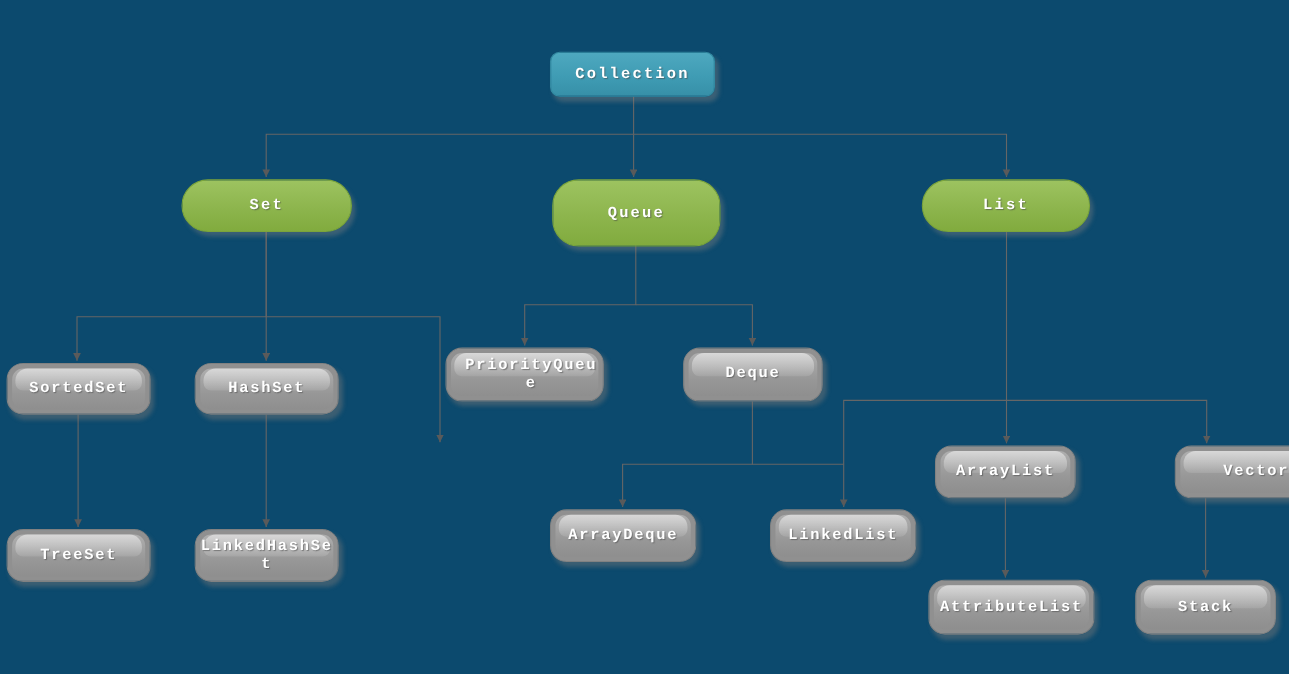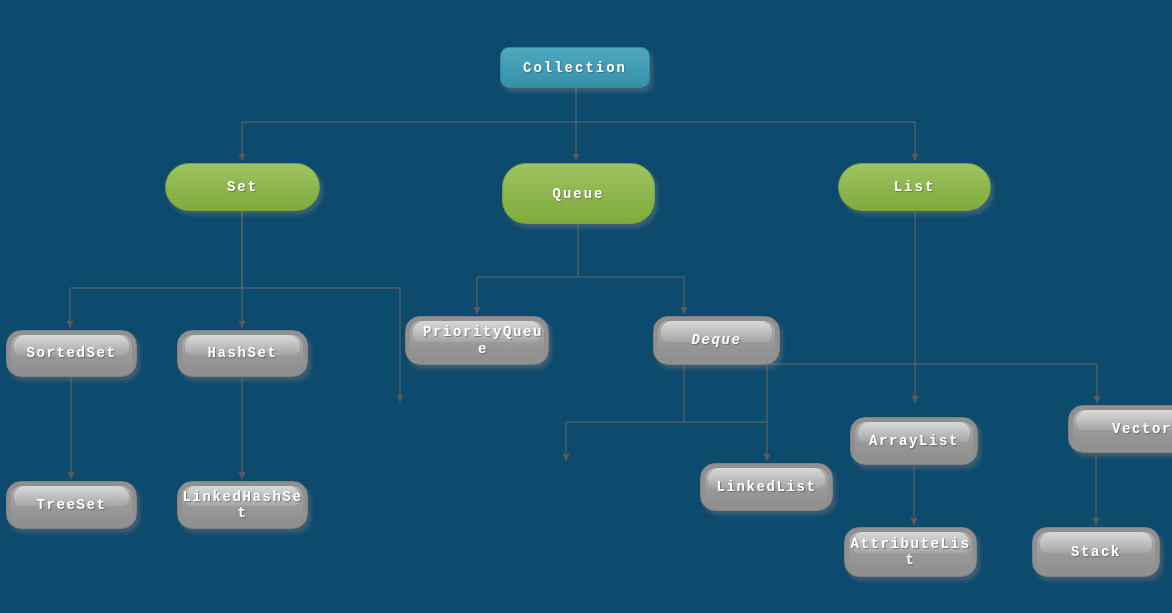--- a/index.html
+++ b/index.html
@@ -45,29 +45,29 @@
   }
 
   
   #n-collection    { left:500px;  top:47px;  width:150px; height:41px; }
   #n-set           { left:165px;  top:163px; width:155px; height:48px; }
   #n-queue         { left:502px;  top:163px; width:153px; height:61px; }
   #n-list          { left:838px;  top:163px; width:153px; height:48px; }
   #n-sortedset     { left:6px;    top:330px; width:131px; height:47px; }
   #n-hashset       { left:177px;  top:330px; width:131px; height:47px;align-items:center; }
   #n-priorityqueue { left:405px;  top:316px; width:144px; height:49px;padding-left:14px; }
-  #n-deque         { left:653px;  top:316px; width:127px; height:49px;font-style:italic; }
+  #n-deque         { left:621px;  top:316px; width:127px; height:49px; }
   #n-enumset       { left:334px;  top:404px; width:132px; height:48px; }
-  #n-arraylist     { left:850px;  top:405px; width:128px; height:48px;margin-top:12px; }
+  #n-arraylist     { left:850px;  top:405px; width:128px; height:48px; }
   #n-vector        { left:1031px; top:405px; width:148px; height:48px;margin-left:37px; }
   #n-treeset       { left:6px;    top:481px; width:131px; height:48px; }
   #n-linkedhashset { left:177px;  top:481px; width:131px; height:48px; }
   #n-arraydeque    { left:500px;  top:463px; width:133px; height:48px; }
   #n-linkedlist    { left:700px;  top:463px; width:133px; height:48px; }
-  #n-attributelist { left:844px;  top:527px; width:133px; height:50px;text-align:center; }
+  #n-attributelist { left:844px;  top:527px; width:151px; height:50px;text-align:center; }
   #n-stack         { left:1032px; top:527px; width:128px; height:50px; }
 </style>
 </head>
 <body>
 
 <div class="canvas">
 
   <svg class="edges" width="1172" height="613" viewBox="0 0 1172 613" fill="none" xmlns="http://www.w3.org/2000/svg">
     <defs>
       <marker id="arrow" markerWidth="8" markerHeight="8" refX="7" refY="3.5" orient="auto">
@@ -133,20 +133,23 @@
   </div>
   <div class="node leaf" id="n-vector">
     <span class="lbl">Vector</span>
   </div>
   <div class="node leaf" id="n-treeset">
     <span class="lbl">TreeSet</span>
   </div>
   <div class="node leaf" id="n-linkedhashset">
     <span class="lbl">LinkedHashSet</span>
   </div>
+  <div class="node leaf" id="n-arraydeque">
+    <span class="lbl">ArrayDeque</span>
+  </div>
   <div class="node leaf" id="n-linkedlist">
     <span class="lbl">LinkedList</span>
   </div>
   <div class="node leaf" id="n-attributelist">
     <span class="lbl">AttributeList</span>
   </div>
   <div class="node leaf" id="n-stack">
     <span class="lbl">Stack</span>
   </div>
 

